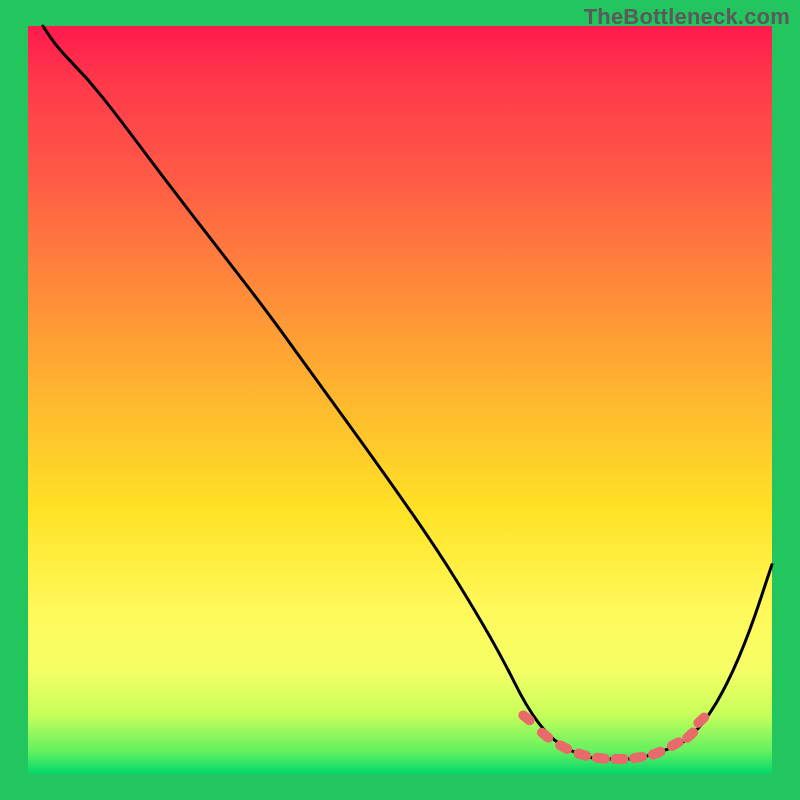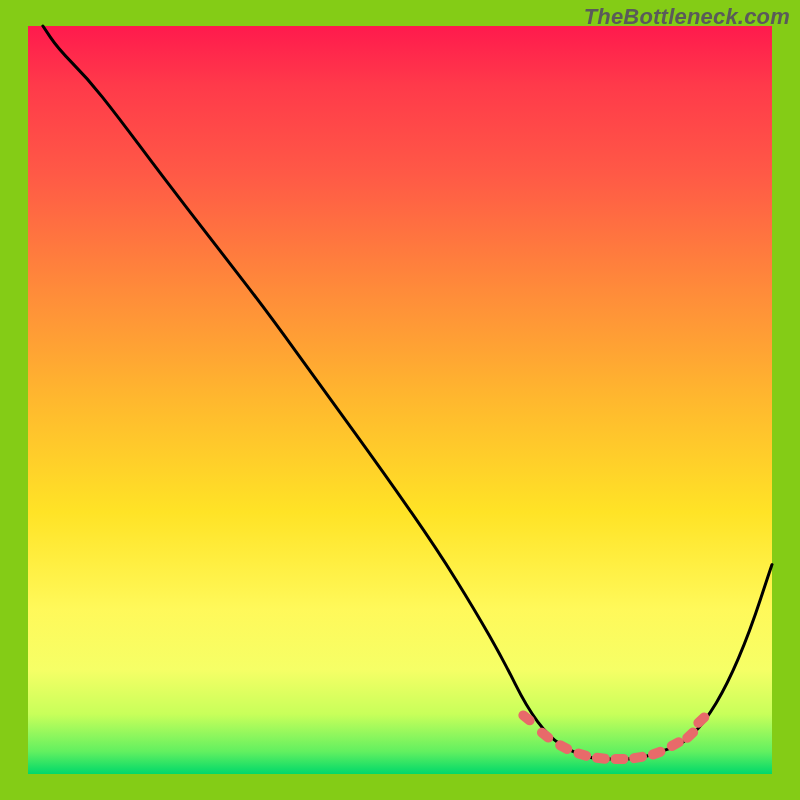--- a/index.html
+++ b/index.html
@@ -9,22 +9,21 @@
     height: 800px;
     background: #000;
     overflow: hidden;
   }
   .frame {
     position: absolute;
     left: 0;
     top: 0;
     width: 800px;
     height: 800px;
-    background: #84cc16;
-    font-style: italic;
+    background: #22c55e;
   }
   .plot {
     position: absolute;
     left: 28px;
     top: 26px;
     width: 744px;
     height: 748px;
     
     background: linear-gradient(to bottom,
       #ff1a4d 0%,

